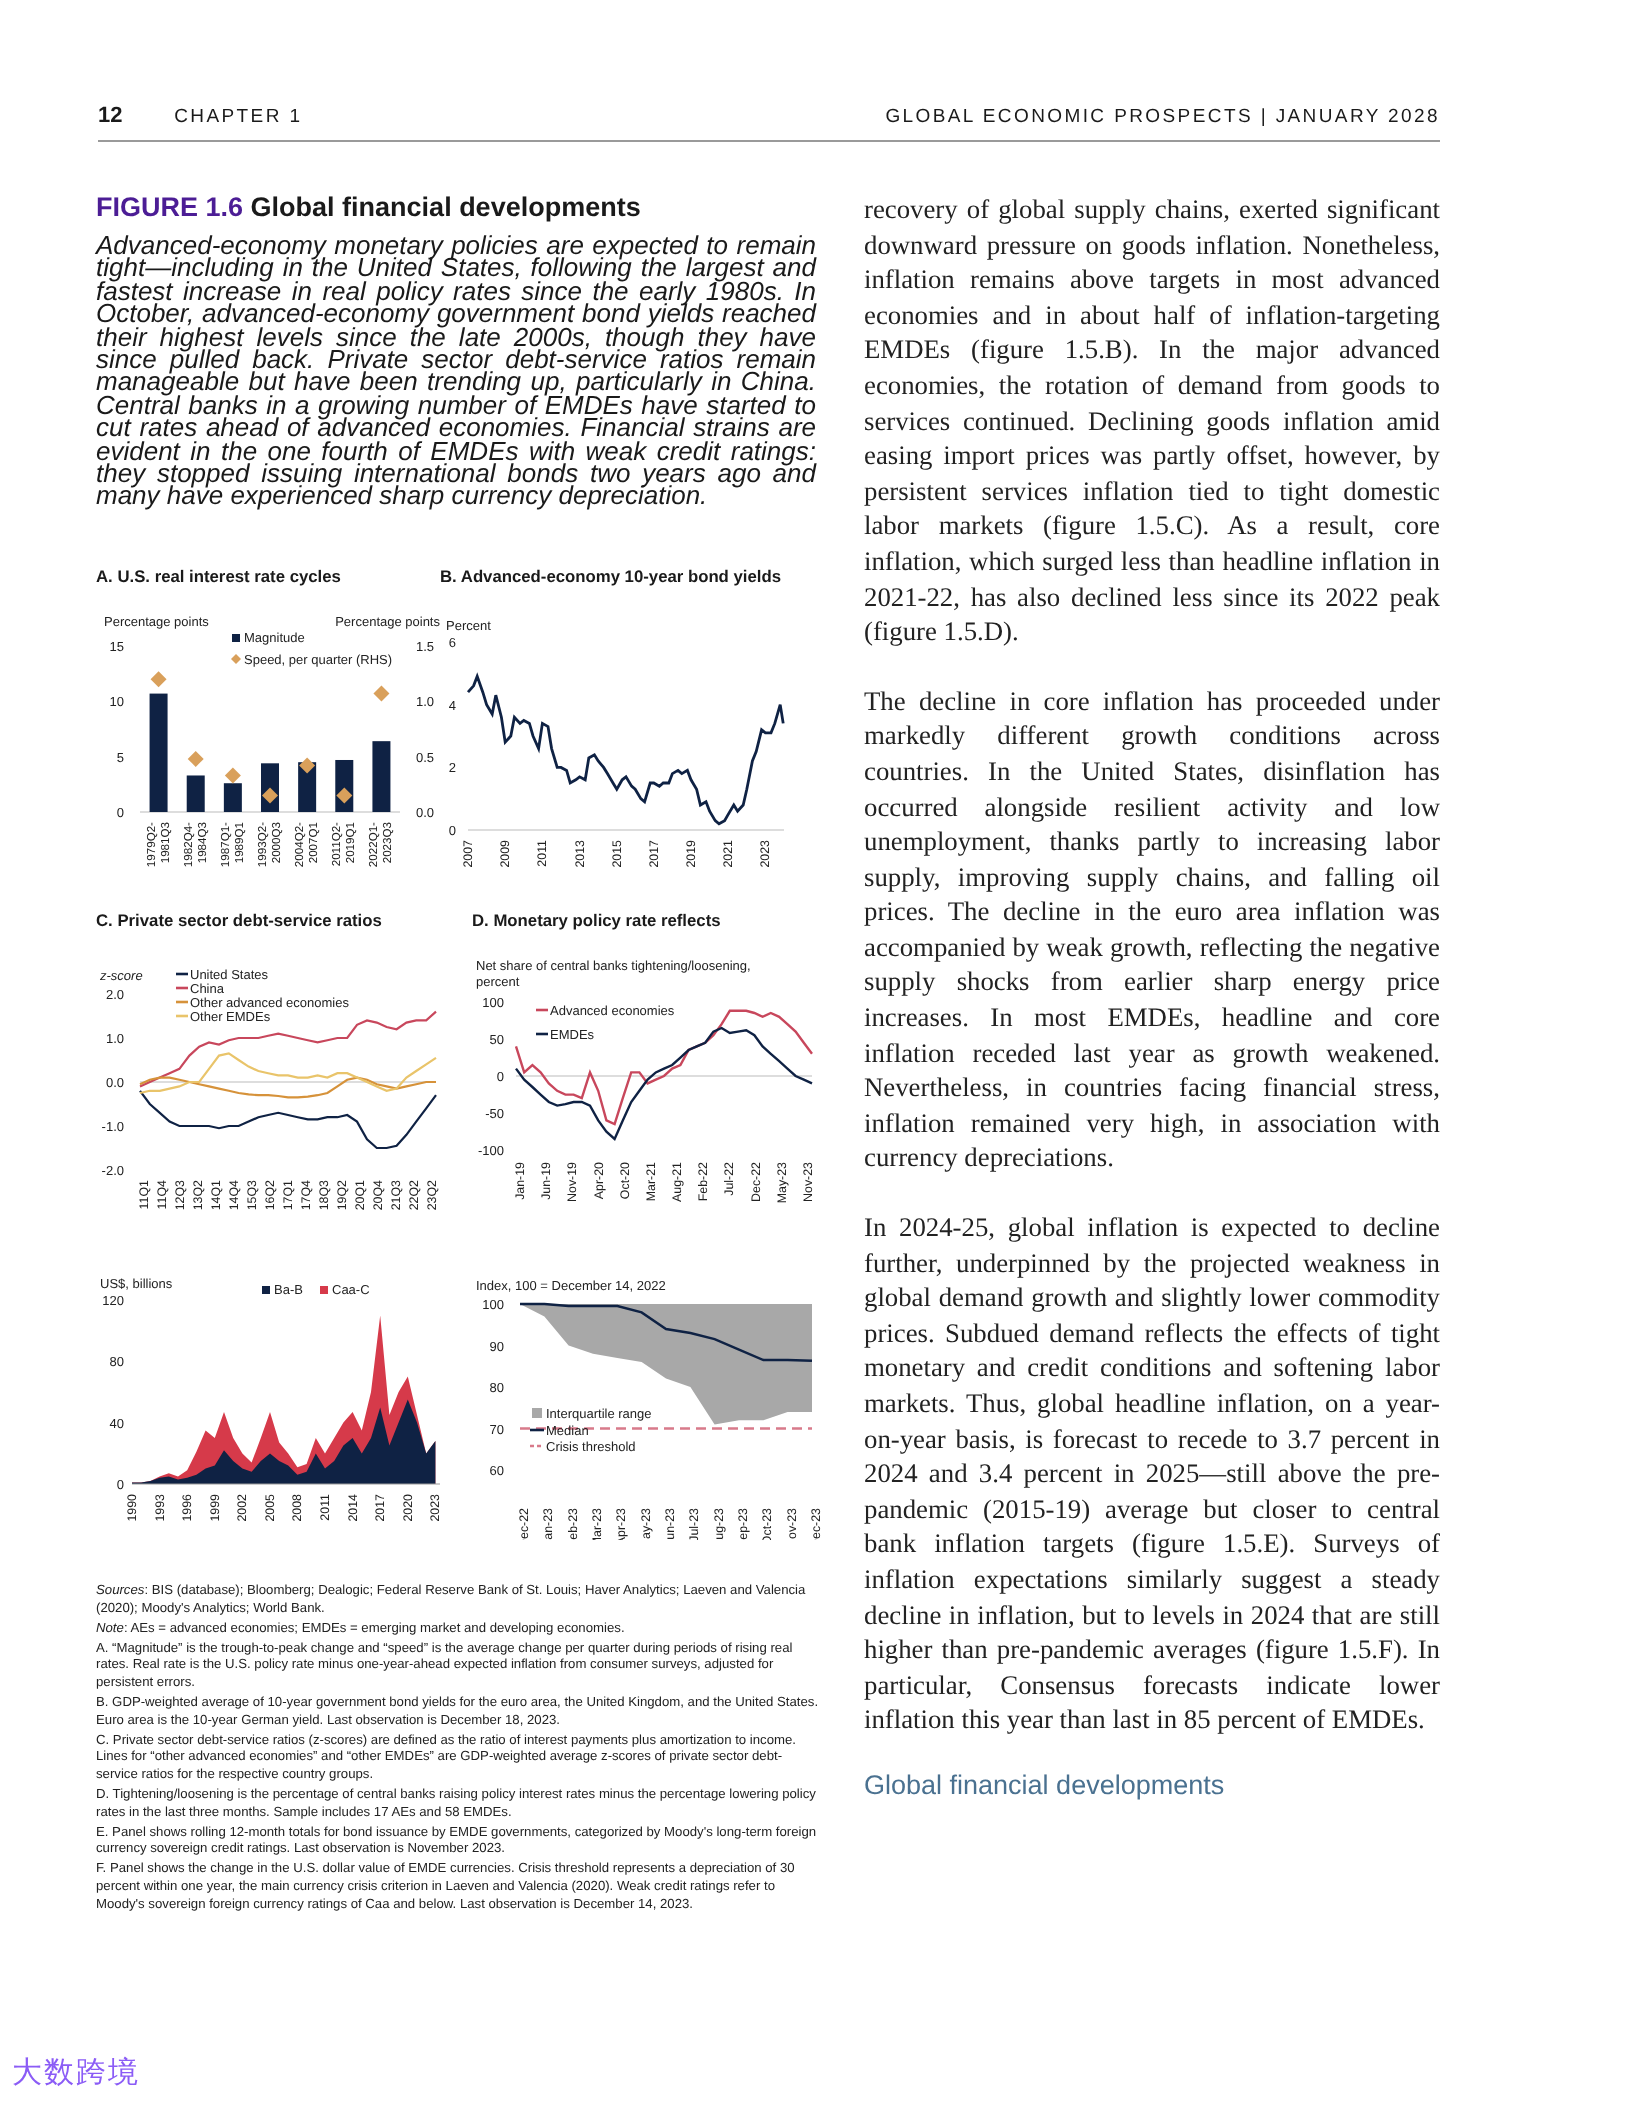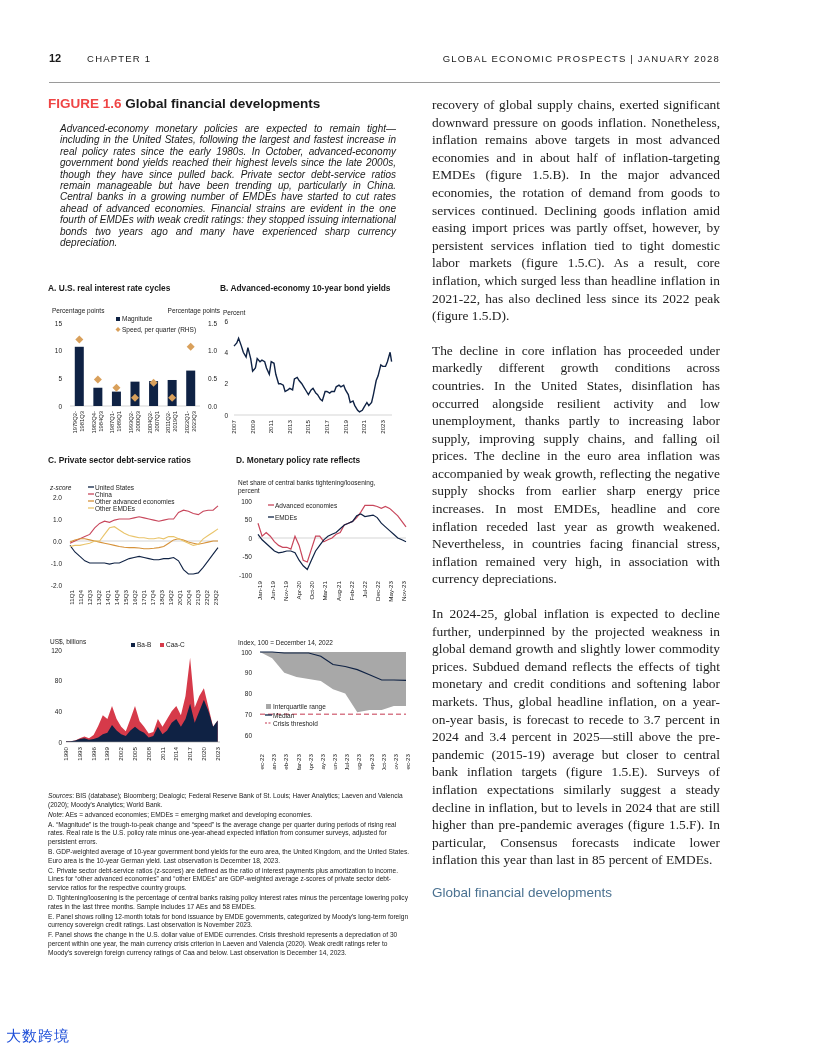--- a/index.html
+++ b/index.html
@@ -1,32 +1,32 @@
 <!DOCTYPE html>
 <html><head>
 <meta charset="utf-8">
 <style>
   html,body{margin:0;padding:0;background:#fff;}
   body{width:816px;height:1056px;position:relative;overflow:hidden;font-family:"Liberation Sans",sans-serif;color:#1a1a1a;}
-  .hdr{position:absolute;top:52px;left:49px;width:671px;height:14px;border-bottom:1px solid #9a9a9a;padding-bottom:16px;font-size:9.5px;letter-spacing:1.2px;}
+  .hdr{position:absolute;top:52px;left:49px;width:671px;height:14px;border-bottom:1px solid #9a9a9a;padding-bottom:4px;font-size:9.5px;letter-spacing:1.2px;}
   .hdr .pg{font-weight:bold;letter-spacing:0;font-size:11px;margin-right:22px;}
   .hdr .right{position:absolute;right:0;top:1px;}
   .leftcol{position:absolute;left:48px;top:96px;width:360px;}
   .figtitle{font-size:13.5px;font-weight:bold;margin:0 0 6px 0;}
-  .figtitle .num{color:#ef4444;}
-  .figsub{font-size:10px;font-style:italic;line-height:11.4px;text-align:justify;margin:12px;}
+  .figtitle .num{color:#4c1d95;}
+  .figsub{font-size:13px;font-style:italic;line-height:11.4px;text-align:justify;margin:0;}
   .panel{position:absolute;width:180px;}
   .ptitle{font-size:8.4px;font-weight:bold;line-height:10px;}
   svg text{font-family:"Liberation Sans",sans-serif;}
   .notes{position:absolute;left:48px;top:792px;width:362px;font-size:6.6px;line-height:8.6px;color:#222;}
   .notes p{margin:0 0 1.5px 0;}
   .rightcol{position:absolute;left:432px;top:96px;width:288px;font-family:"Liberation Serif",serif;font-size:13.4px;line-height:17.6px;text-align:justify;color:#222;}
   .rightcol p{margin:0 0 17px 0;}
   .rightcol h3{font-family:"Liberation Sans",sans-serif;font-weight:normal;color:#4a7190;font-size:13.5px;margin:-2px 0 14px 0;}
-  .wm{position:absolute;left:6px;top:1027px;font-size:15px;color:#1d4ed8;letter-spacing:1px;}
+  .wm{position:absolute;left:6px;top:1027px;font-size:15px;color:#8b5cf6;letter-spacing:1px;}
 </style>
 </head>
 <body>
 
 <div class="hdr">
   <span class="pg">12</span>
   <span>CHAPTER 1</span>
   <span class="right">GLOBAL ECONOMIC PROSPECTS | JANUARY 2028</span>
 </div>
 

